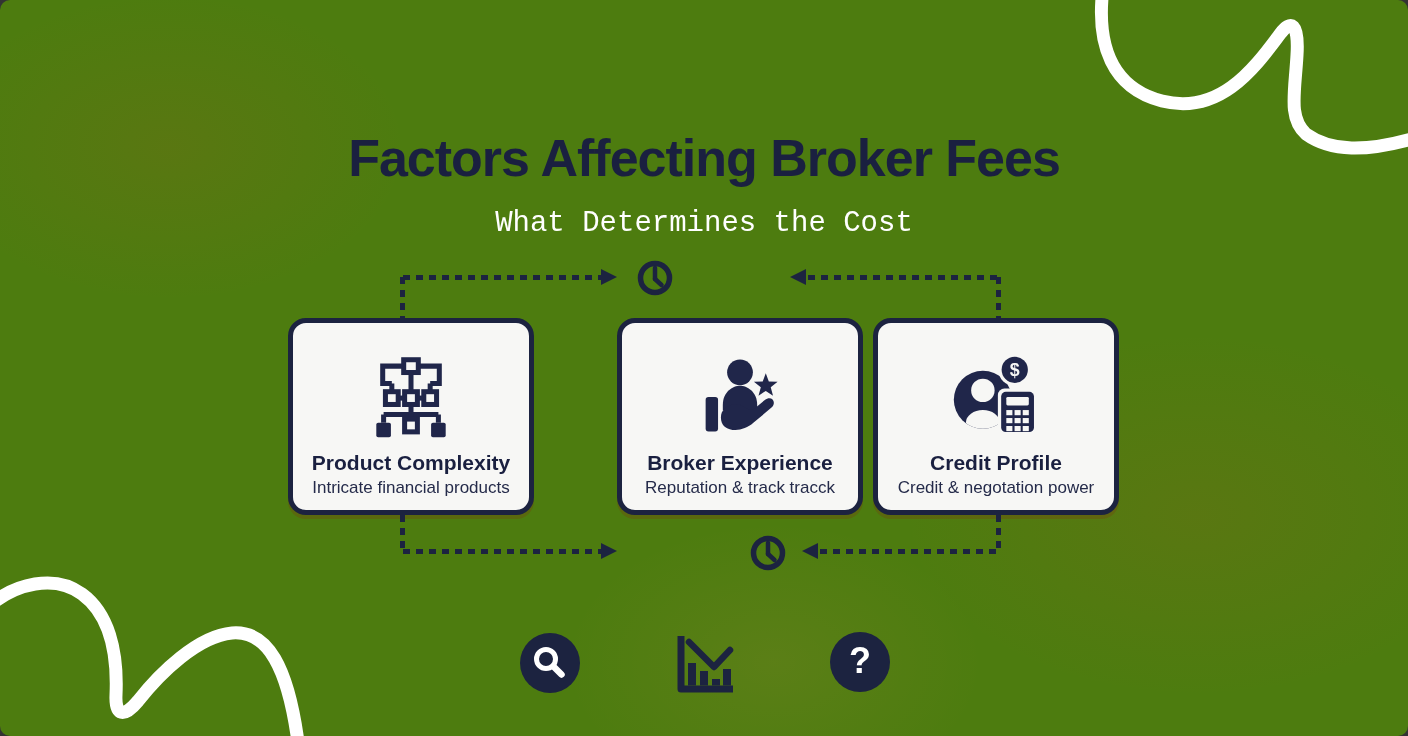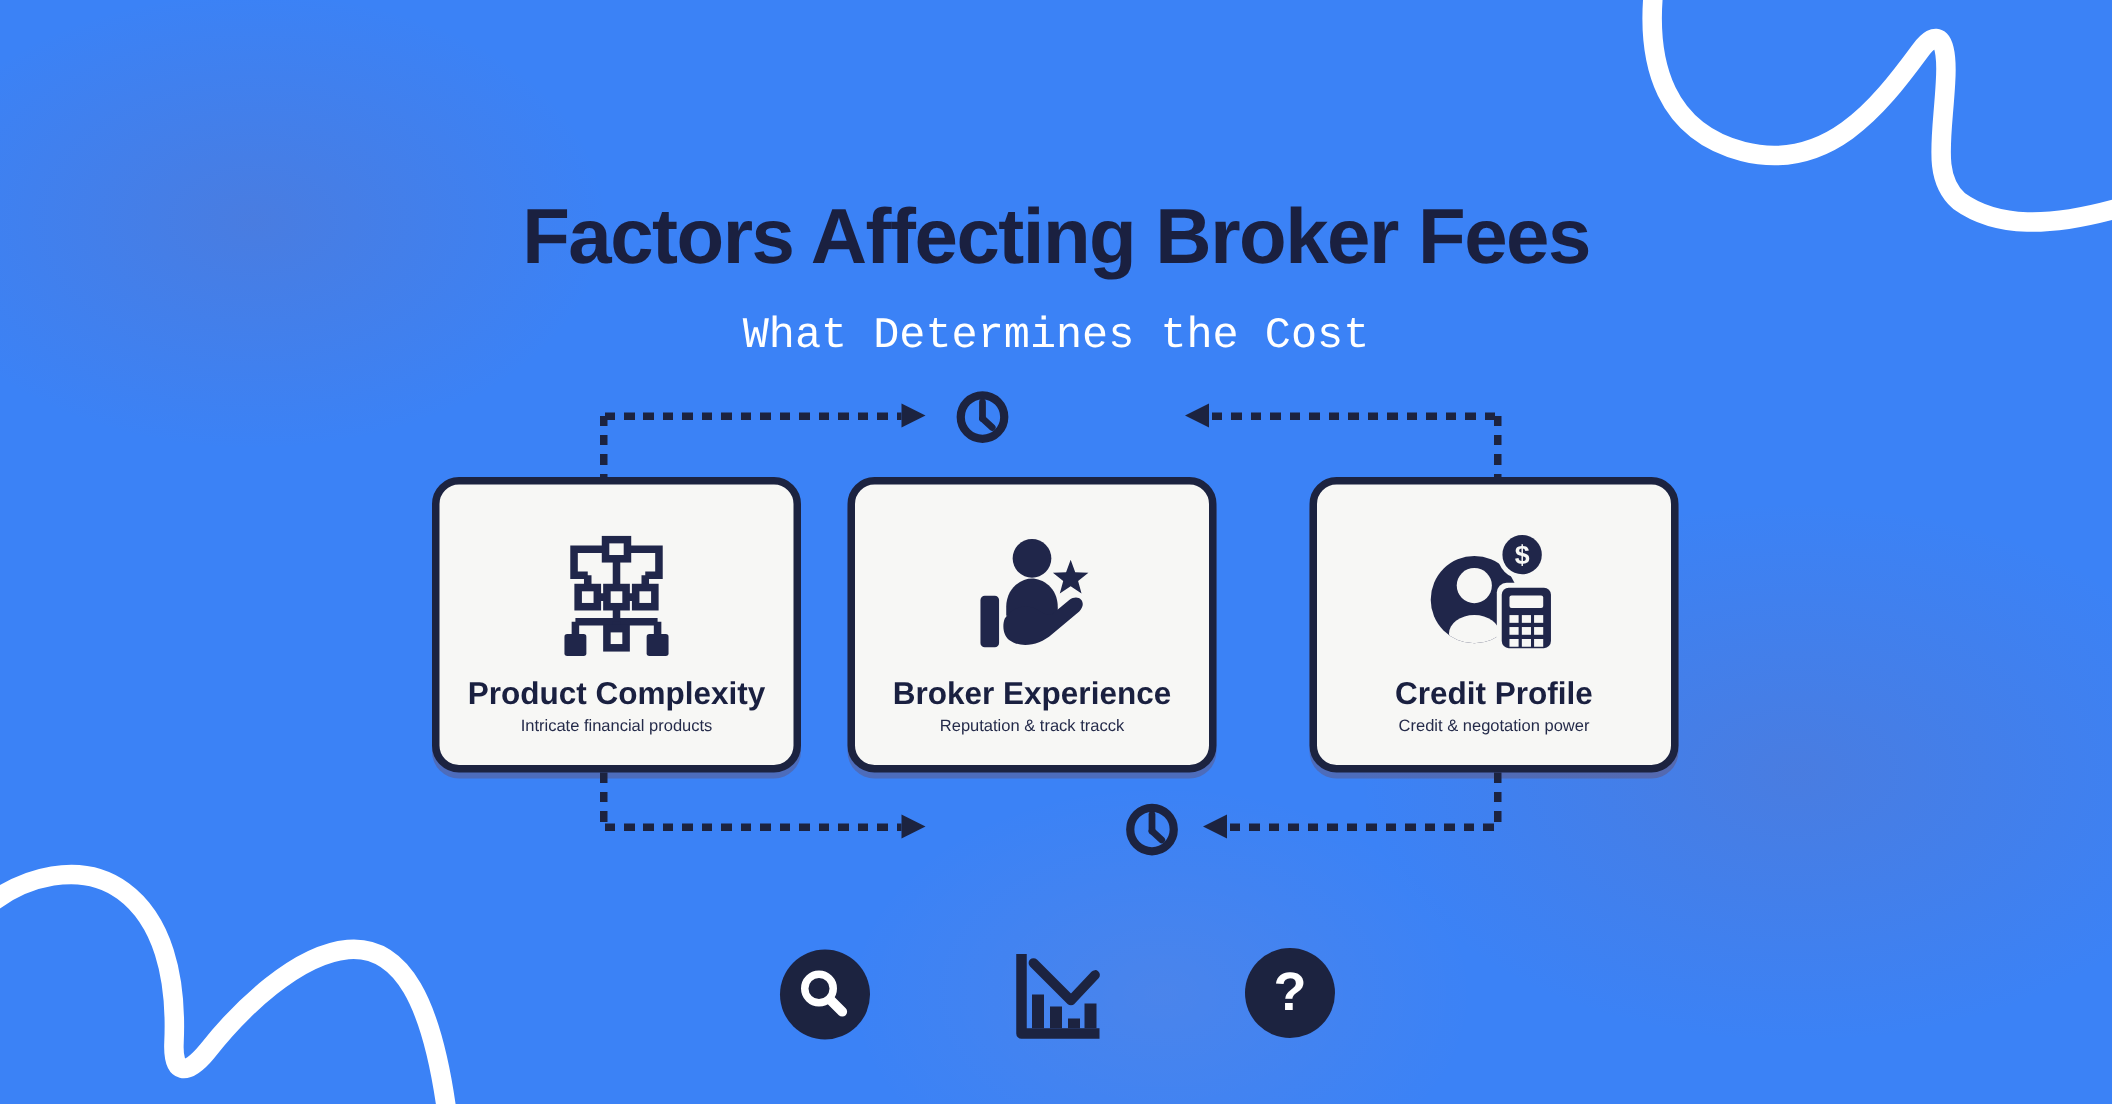--- a/index.html
+++ b/index.html
@@ -1,19 +1,20 @@
 <!DOCTYPE html>
 <html><head>
 <meta charset="utf-8">
 <style>
   html,body{margin:0;padding:0;background:#333;}
   .canvas{
     position:relative;width:1408px;height:736px;overflow:hidden;
-    background:#3b82f6;
+    background:#4d7c0f;
     font-family:"Liberation Sans",sans-serif;
+    border-radius:10px;
   }
   .canvas::before{
     content:"";position:absolute;inset:0;pointer-events:none;
     background:
       radial-gradient(340px 220px at 12% 20%, rgba(196,76,38,.10), transparent 70%),
       radial-gradient(420px 260px at 85% 70%, rgba(196,76,38,.10), transparent 70%),
       radial-gradient(300px 200px at 55% 90%, rgba(255,160,110,.08), transparent 70%);
   }
   .squiggle{position:absolute;inset:0;pointer-events:none;}
 
@@ -27,21 +28,21 @@
   }
 
   .card{
     position:absolute;top:318px;width:246px;height:197px;box-sizing:border-box;
     background:#F7F7F5;border:5px solid #1C2340;border-radius:18px;
     display:flex;flex-direction:column;align-items:center;
     box-shadow:0 4px 0 rgba(130,45,12,.25);
   }
   .card .icon-wrap{height:104px;display:flex;align-items:flex-end;justify-content:center;margin-top:14px;}
   .card h3{margin:10px 12px 3px;font-size:21px;font-weight:800;color:#1A2040;}
-  .card p{margin:0;font-size:11px;color:#252B4A;}
+  .card p{margin:0;font-size:17px;color:#252B4A;}
 
   .dot-h{position:absolute;height:5px;background:repeating-linear-gradient(90deg,#1C2340 0 7px,transparent 7px 13px);}
   .dot-v{position:absolute;width:5px;background:repeating-linear-gradient(180deg,#1C2340 0 7px,transparent 7px 13px);}
   .arr{position:absolute;width:0;height:0;border-top:8px solid transparent;border-bottom:8px solid transparent;}
   .arr.right{border-left:16px solid #1C2340;}
   .arr.left{border-right:16px solid #1C2340;}
 
   .clock{position:absolute;width:44px;height:44px;}
 
   .circle-badge{
@@ -101,21 +102,21 @@
           <rect x="43" y="68" width="14" height="14"></rect>
         </g>
         <rect x="12" y="72" width="16" height="16" rx="2" fill="#20264A"></rect>
         <rect x="72" y="72" width="16" height="16" rx="2" fill="#20264A"></rect>
       </svg>
     </div>
     <h3>Product Complexity</h3>
     <p>Intricate financial products</p>
   </div>
 
-  <div class="card" style="left:565px;">
+  <div class="card" style="left:617px;">
     <div class="icon-wrap">
       <svg width="96" height="84" viewBox="0 0 100 88">
         <g fill="#20264A">
           <circle cx="50" cy="16" r="13.5"></circle>
           <path d="M32,50 C32,36 43,30 50,30 C57,30 68,36 68,50 L68,56 L32,56 Z"></path>
           <polygon points="77,17 80.2,25.6 89.4,26 82.2,31.7 84.6,40.5 77,35.5 69.4,40.5 71.8,31.7 64.6,26 73.8,25.6"></polygon>
           <rect x="14" y="42" width="13" height="36" rx="3"></rect>
           <path d="M31,58 C36,50 46,47 54,52 C58,54.5 61,56 64,55 L76,45 C83,40 89,47 83,53 L64,69 C55,77 42,79 34,73 C30,70 29,63 31,58 Z"></path>
         </g>
       </svg>

